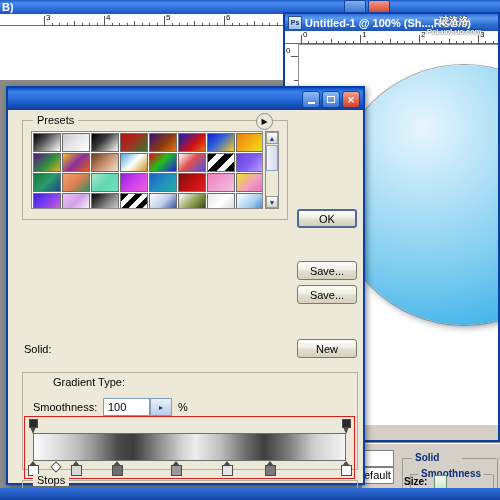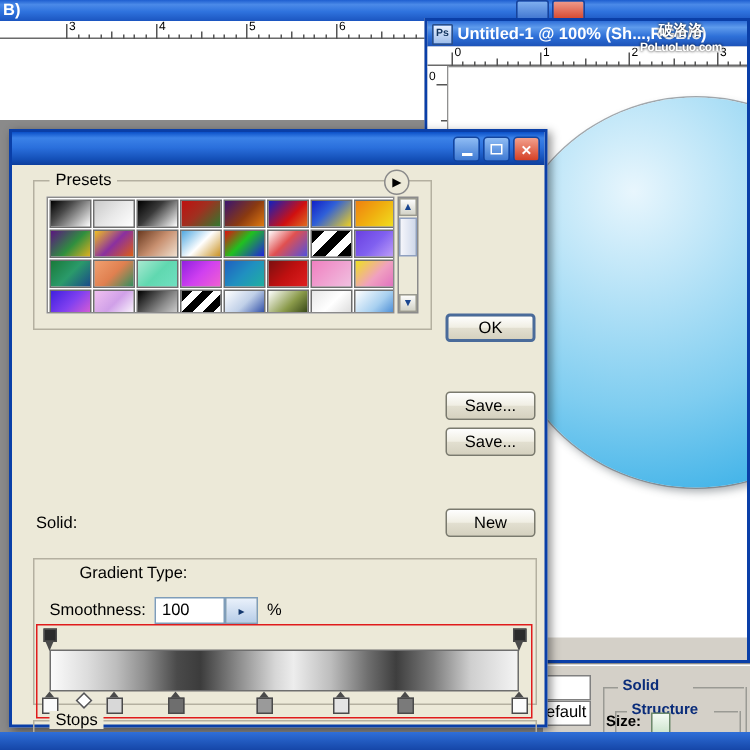--- a/index.html
+++ b/index.html
@@ -341,21 +341,21 @@
     <div class="ls-box">efault</div>
   </div>
   <div class="abs" id="ls-group">
     <div class="grp" style="left:2px;top:8px;width:94px;height:40px;"></div>
     <div class="grp-line" style="left:2px;top:8px;width:10px;"></div>
     <div class="grp-line" style="left:62px;top:8px;width:34px;"></div>
     <div class="grp-title" style="left:12px;top:2px;">Solid</div>
     <div class="grp" style="left:10px;top:24px;width:82px;height:26px;"></div>
     <div class="grp-line" style="left:10px;top:24px;width:8px;"></div>
     <div class="grp-line" style="left:76px;top:24px;width:16px;"></div>
-    <div class="grp-title" style="left:18px;top:18px;">Structure</div>
+    <div class="grp-title" style="left:18px;top:18px;">Smoothness</div>
   </div>
   <div id="ls-size-label">Size:</div>
   <div id="ls-size-swatch"></div>
 </div>
 
 <div class="abs" id="ge">
 
   <div class="abs" id="ge-titlebar">
     <div id="ge-winbtns">
       <div class="wbtn min">

